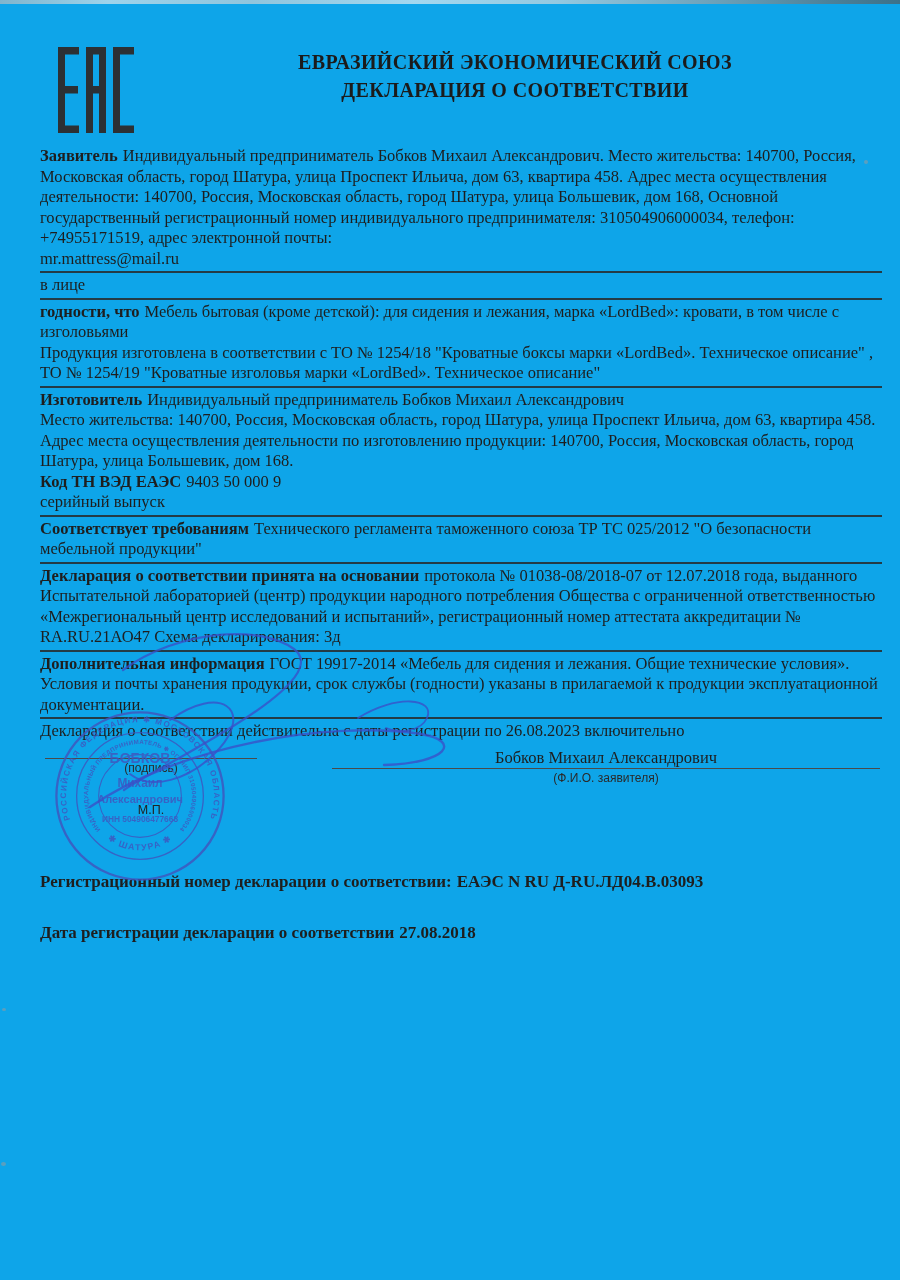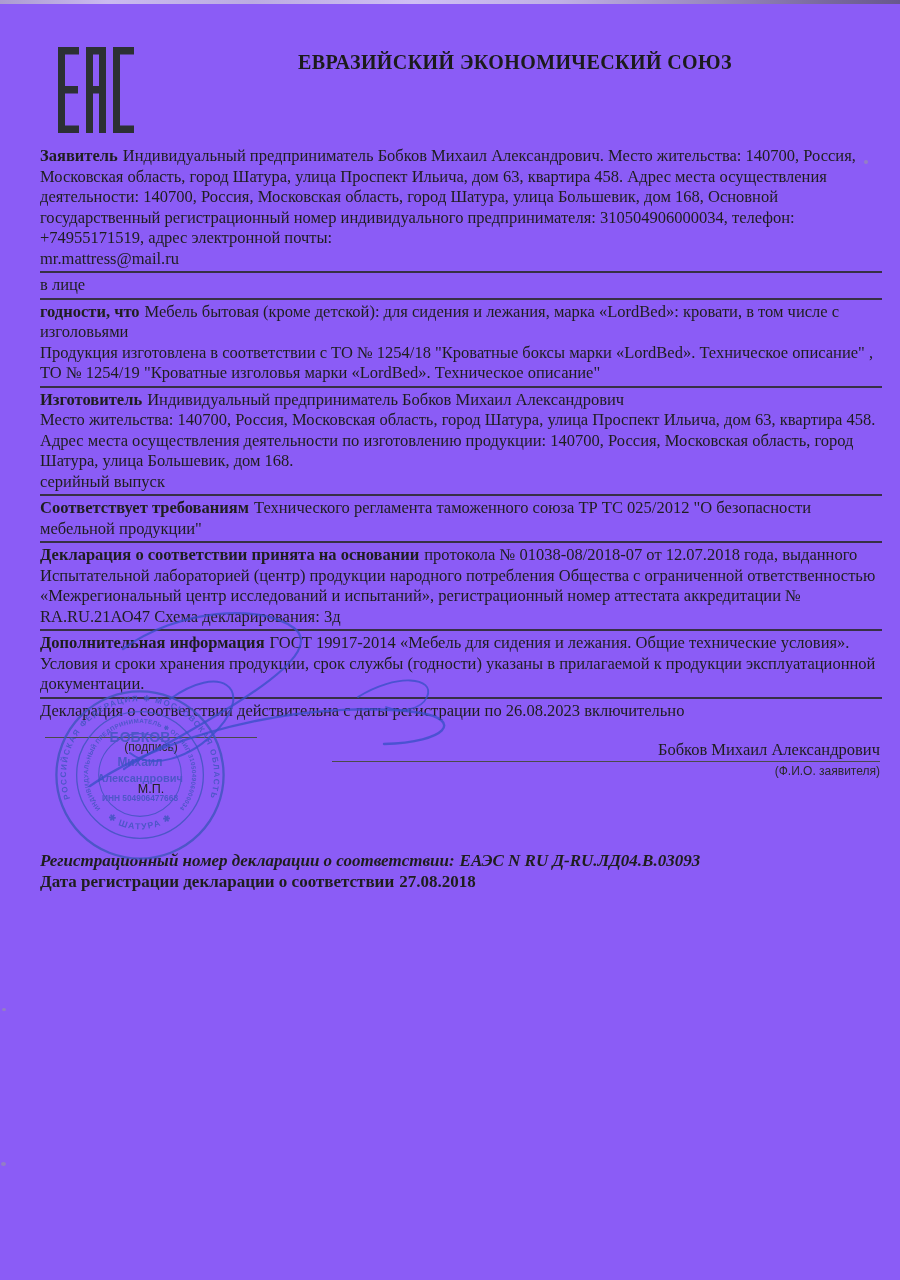--- a/index.html
+++ b/index.html
@@ -1,17 +1,17 @@
 <!DOCTYPE html>
 <html><head>
 <meta charset="utf-8">
 <style>
   html,body{margin:0;padding:0;background:#ffffff;}
   .page{
-    position:relative;width:900px;height:1280px;background:#8b5cf6;overflow:hidden;
+    position:relative;width:900px;height:1280px;background:#0ea5e9;overflow:hidden;
     font-family:"Liberation Serif",serif;color:#1e1e1e;
   }
   
   .top-edge{position:absolute;top:0;left:0;right:0;height:4px;
     background:linear-gradient(90deg,#bdbdbd 0%,#ececec 12%,#d6d6d6 28%,#f3f3f3 46%,#dcdcdc 62%,#9d9d9d 80%,#6e6e6e 92%,#555 100%);
     opacity:.65;}
   .speck{position:absolute;background:#9a9a9a;border-radius:50%;opacity:.55;}
 
   
   .header{position:absolute;top:44px;left:0;right:0;height:92px;}
@@ -22,29 +22,29 @@
   
   .main{position:absolute;top:146px;left:40px;width:842px;font-size:16.5px;line-height:20.5px;}
   .main p{margin:0;}
   .lbl{font-weight:bold;margin-right:5px;}
   .rule{border:none;border-top:2px solid rgba(40,40,40,.85);height:0;margin:2px 0;}
   .bold-line{font-weight:normal;}
 
   
   .sig-area{position:relative;height:118px;margin-top:8px;}
   .sig-left{position:absolute;left:5px;top:8px;width:212px;text-align:center;z-index:2;}
-  .sig-right{position:absolute;left:292px;top:-2px;width:548px;text-align:right;z-index:2;margin-top:13px;}
+  .sig-right{position:absolute;left:292px;top:-2px;width:548px;text-align:center;z-index:2;}
   .sig-line{border-bottom:1.6px solid #4a4a4a;height:0;margin-bottom:2px;}
   .caption{font-family:"Liberation Sans",sans-serif;font-size:12px;color:#2a2a2a;line-height:15px;}
   .seal-mark{font-family:"Liberation Sans",sans-serif;font-size:12.5px;color:#222;margin-top:24px;text-align:center;}
   .stamp-svg{position:absolute;left:6px;top:-42px;z-index:3;opacity:.82;}
   .sign-svg{position:absolute;left:-12px;top:-128px;z-index:4;}
 
-  .reg-line{font-weight:bold;margin-top:4px;font-size:17px;font-style:italic;}
-  .date-line{font-weight:bold;margin-top:0;font-size:17px;}
+  .reg-line{font-weight:bold;margin-top:4px;font-size:17px;}
+  .date-line{font-weight:bold;margin-top:31px;font-size:17px;}
 
   .stamp-ring{font-family:"Liberation Sans",sans-serif;font-weight:bold;}
   .stamp-center{font-family:"Liberation Sans",sans-serif;font-weight:bold;text-anchor:middle;}
 </style>
 </head>
 <body>
 
 <div class="page">
   <div class="top-edge"></div>
   <div class="speck" style="left:2px;top:1008px;width:4px;height:3px;"></div>
@@ -62,53 +62,55 @@
           <rect x="41" y="0" width="7" height="86"></rect>
         <rect x="28" y="0" width="20" height="7.5"></rect>
           <rect x="28" y="39" width="20" height="7.5"></rect>
         <rect x="55" y="0" width="7" height="86"></rect>
           <rect x="55" y="0" width="21" height="7.5"></rect>
         <rect x="55" y="78.5" width="21" height="7.5"></rect>
       </g>
     </svg>
     <div class="titles">
       <div>ЕВРАЗИЙСКИЙ ЭКОНОМИЧЕСКИЙ СОЮЗ</div>
+      <div>ДЕКЛАРАЦИЯ О СООТВЕТСТВИИ</div>
     </div>
   </div>
 
   <div class="main">
 
     <p><span class="lbl">Заявитель</span><span>Индивидуальный предприниматель Бобков Михаил Александрович. Место жительства: 140700, Россия, Московская область, город Шатура, улица Проспект Ильича, дом 63, квартира 458. Адрес места осуществления деятельности: 140700, Россия, Московская область, город Шатура, улица Большевик, дом 168, Основной государственный регистрационный номер индивидуального предпринимателя: 310504906000034, телефон: +74955171519, адрес электронной почты:</span></p>
     <div>mr.mattress@mail.ru</div>
 
     <hr class="rule">
     <div class="bold-line">в лице</div>
     <hr class="rule">
 
     <p><span class="lbl">годности, что</span><span>Мебель бытовая (кроме детской): для сидения и лежания, марка «LordBed»: кровати, в том числе с изголовьями</span></p>
     <p>Продукция изготовлена в соответствии с ТО № 1254/18 "Кроватные боксы марки «LordBed». Техническое описание" , ТО № 1254/19 "Кроватные изголовья марки «LordBed». Техническое описание"</p>
 
     <hr class="rule">
 
     <p><span class="lbl">Изготовитель</span><span>Индивидуальный предприниматель Бобков Михаил Александрович</span></p>
     <p>Место жительства: 140700, Россия, Московская область, город Шатура, улица Проспект Ильича, дом 63, квартира 458. Адрес места осуществления деятельности по изготовлению продукции: 140700, Россия, Московская область, город Шатура, улица Большевик, дом 168.</p>
+    <p><span class="lbl">Код ТН ВЭД ЕАЭС</span><span>9403 50 000 9</span></p>
     <div>серийный выпуск</div>
 
     <hr class="rule">
 
     <p><span class="lbl">Соответствует требованиям</span><span>Технического регламента таможенного союза ТР ТС 025/2012 "О безопасности мебельной продукции"</span></p>
 
     <hr class="rule">
 
     <p><span class="lbl">Декларация о соответствии принята на основании</span><span>протокола № 01038-08/2018-07 от 12.07.2018 года, выданного Испытательной лабораторией (центр) продукции народного потребления Общества с ограниченной ответственностью «Межрегиональный центр исследований и испытаний», регистрационный номер аттестата аккредитации № RA.RU.21АО47 Схема декларирования: 3д</span></p>
 
     <hr class="rule">
 
     <p><span class="lbl">Дополнительная информация</span><span>ГОСТ 19917-2014 «Мебель для сидения и лежания. Общие технические условия».</span></p>
-    <p>Условия и сроки хранения продукции, срок службы (годности) указаны в прилагаемой к продукции эксплуатационной документации.</p>
+    <p>Условия и почты хранения продукции, срок службы (годности) указаны в прилагаемой к продукции эксплуатационной документации.</p>
 
     <hr class="rule">
 
     <div class="bold-line">Декларация о соответствии действительна с даты регистрации по 26.08.2023 включительно</div>
 
     <div class="sig-area">
 
       <svg class="stamp-svg" width="188" height="176" viewBox="0 0 200 200">
         <g fill="none" stroke="#4055be">
           <circle cx="100" cy="100" r="95" stroke-width="2.6"></circle>

